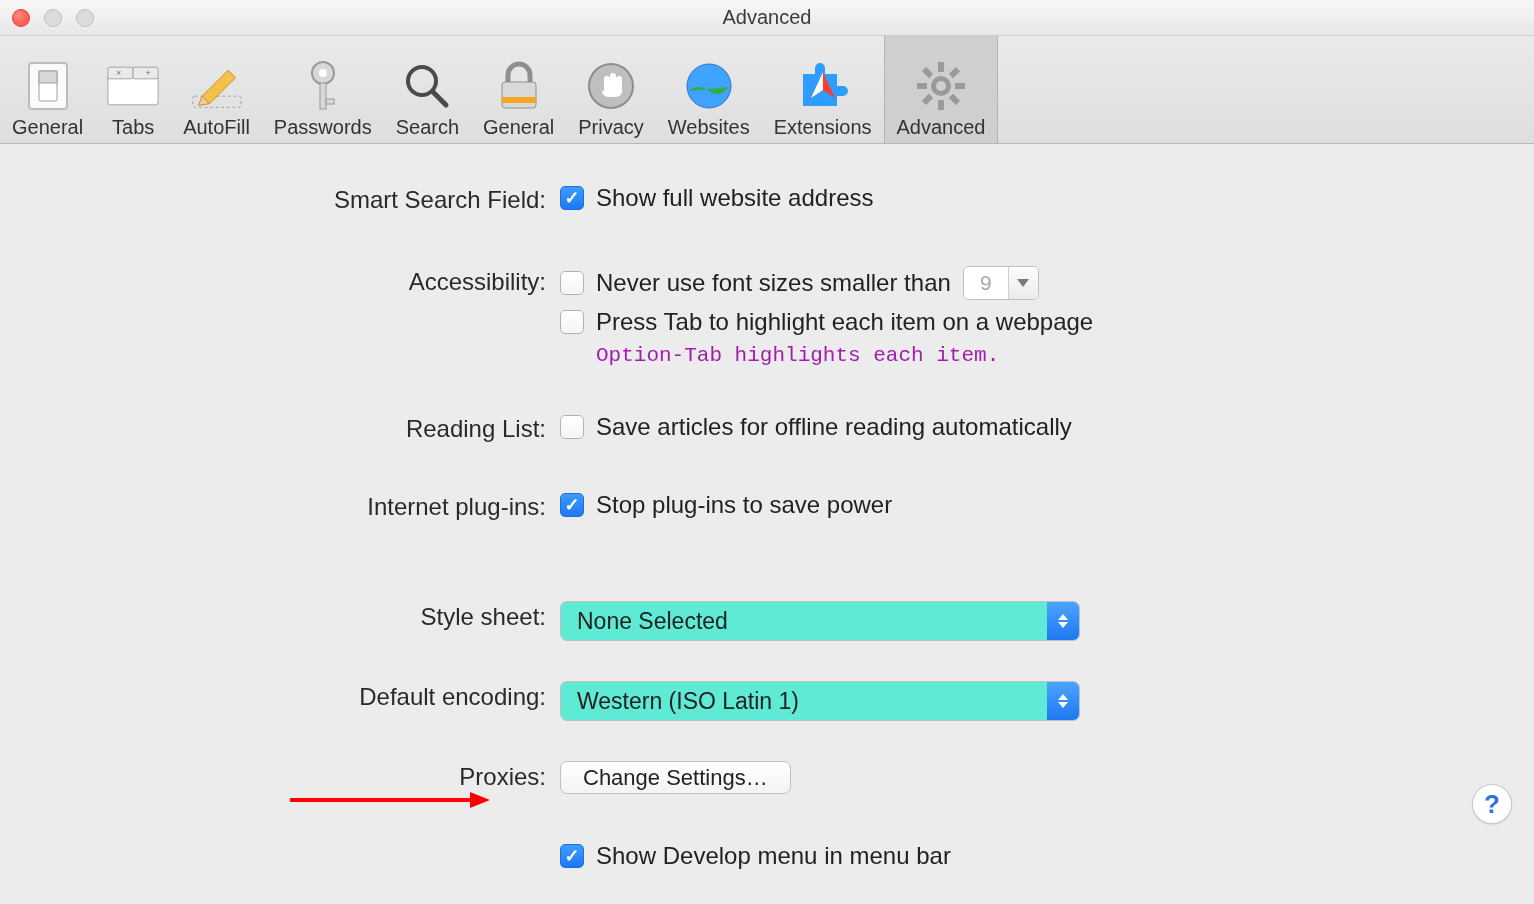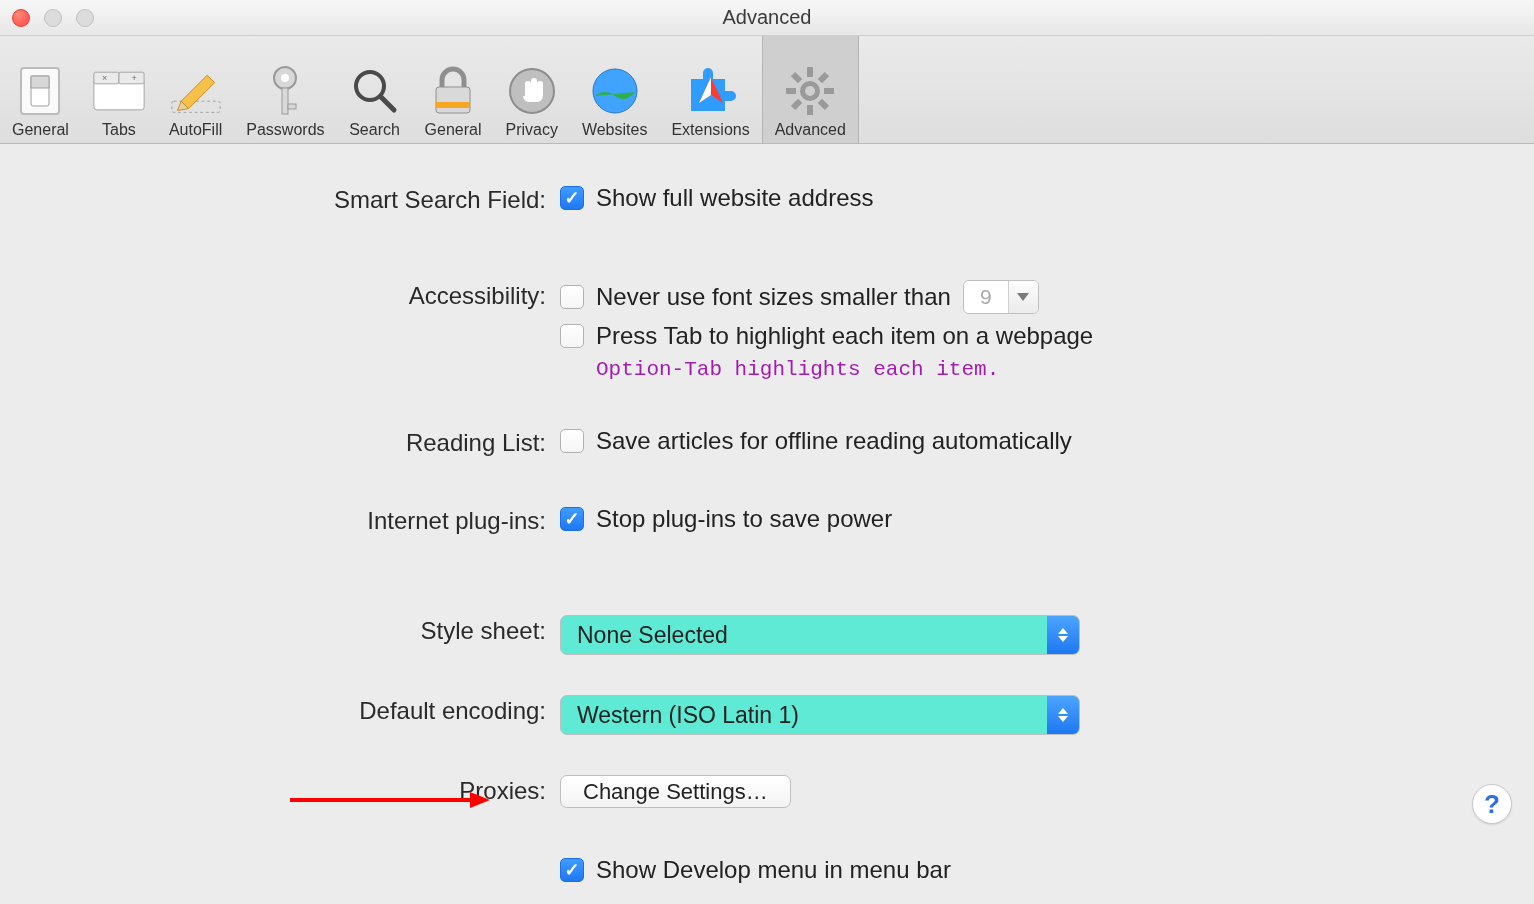--- a/index.html
+++ b/index.html
@@ -64,21 +64,21 @@
   }
   .toolbar-item.active {
     background: #cfcfcf;
     border-left: 1px solid #b4b4b4;
     border-right: 1px solid #b4b4b4;
   }
   .toolbar-icon {
     width: 52px; height: 52px;
     display: flex; align-items: center; justify-content: center;
   }
-  .toolbar-label { font-size: 16px; color: #333; }
+  .toolbar-label { font-size: 20px; color: #333; }
 
   
   .content {
     padding: 40px 60px 40px 60px;
   }
   .form-row {
     display: flex;
     align-items: flex-start;
     margin-bottom: 18px;
   }
@@ -322,21 +322,21 @@
         </g>
       </svg>
     </div>
     <div class="toolbar-label">Advanced</div>
   </div>
 
 </div>
 
 <div class="content">
 
-  <div class="form-row" style="margin-bottom:66px;">
+  <div class="form-row" style="margin-bottom:52px;">
     <div class="form-label">Smart Search Field:</div>
     <div class="form-field">
       <span class="checkbox checked"></span>
       <span class="check-label">Show full website address</span>
     </div>
   </div>
 
   <div class="form-row tight">
     <div class="form-label">Accessibility:</div>
     <div class="field-stack">

